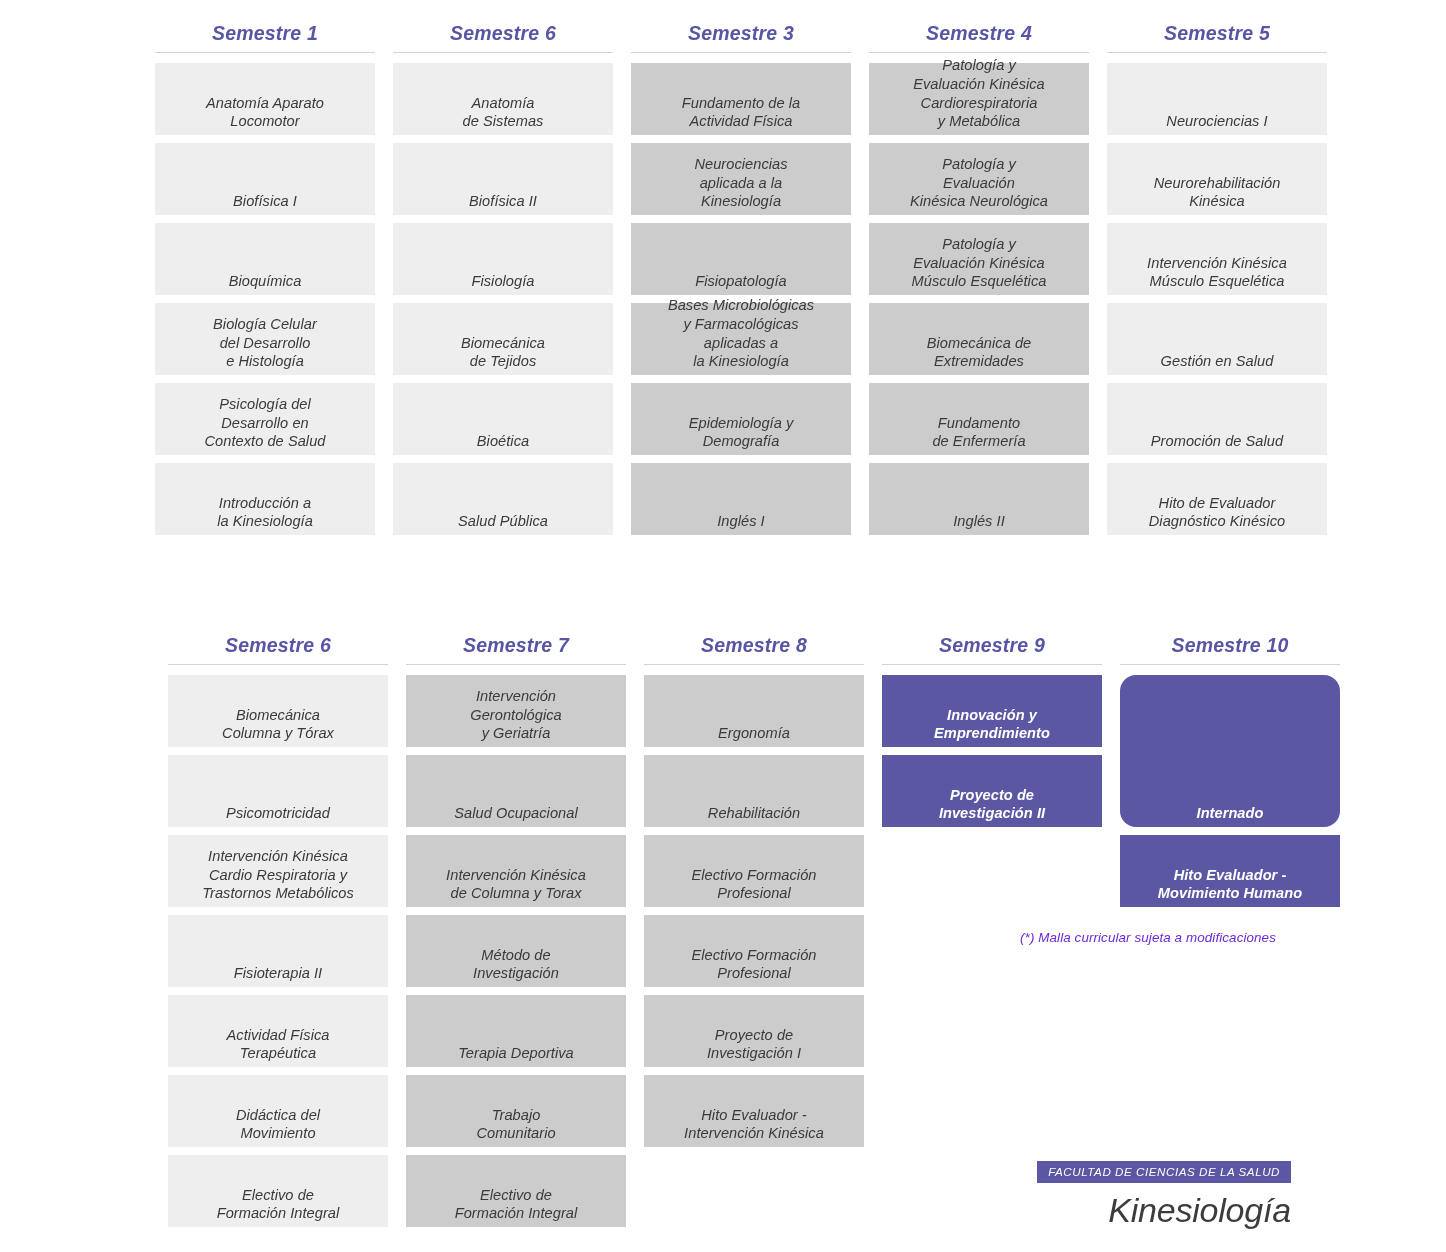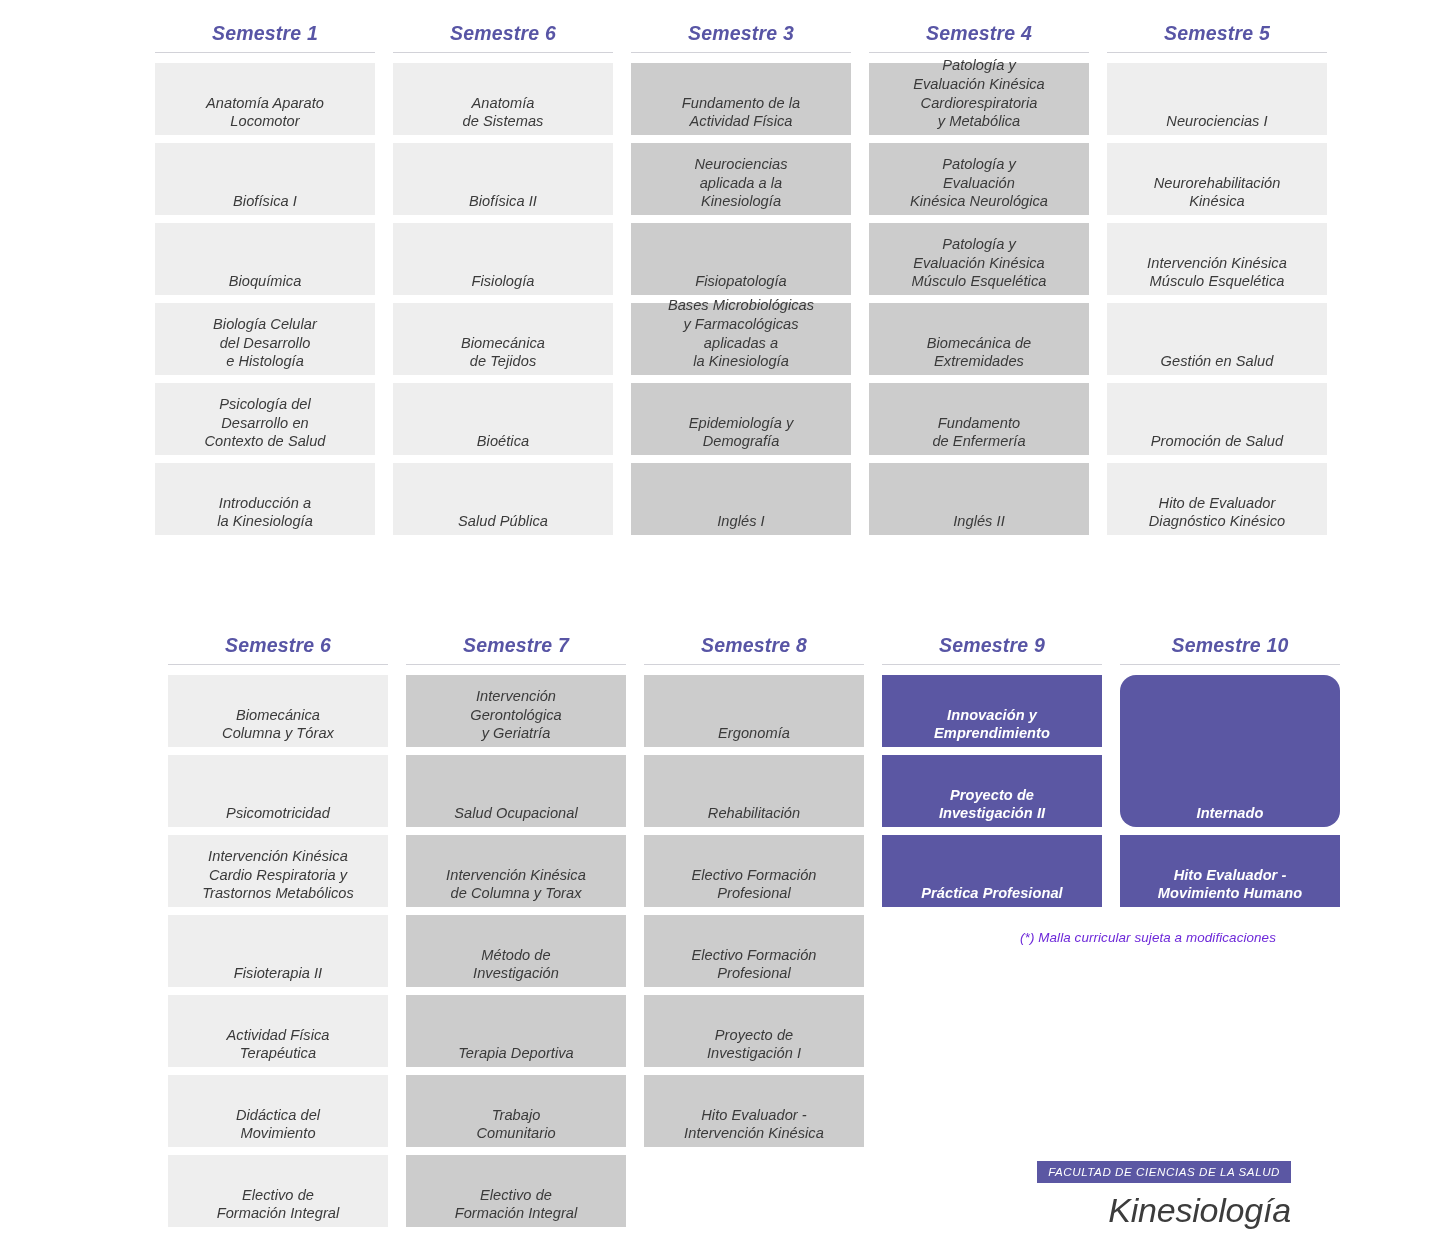--- a/index.html
+++ b/index.html
@@ -370,23 +370,20 @@
         <div class="sem-header">Semestre 9</div>
         <div class="course-list">
           <div class="course tier-accent">
             <span class="course-text">Innovación y
 Emprendimiento</span>
           </div>
           <div class="course tier-accent">
             <span class="course-text">Proyecto de
 Investigación II</span>
           </div>
-          <div class="course tier-accent">
-            <span class="course-text">Práctica Profesional</span>
-          </div>
         </div>
       </div>
       <div class="semester-col">
         <div class="sem-header">Semestre 10</div>
         <div class="course-list">
           <div class="course tier-accent tall">
             <span class="course-text">Internado</span>
           </div>
           <div class="course tier-accent">
             <span class="course-text">Hito Evaluador -

